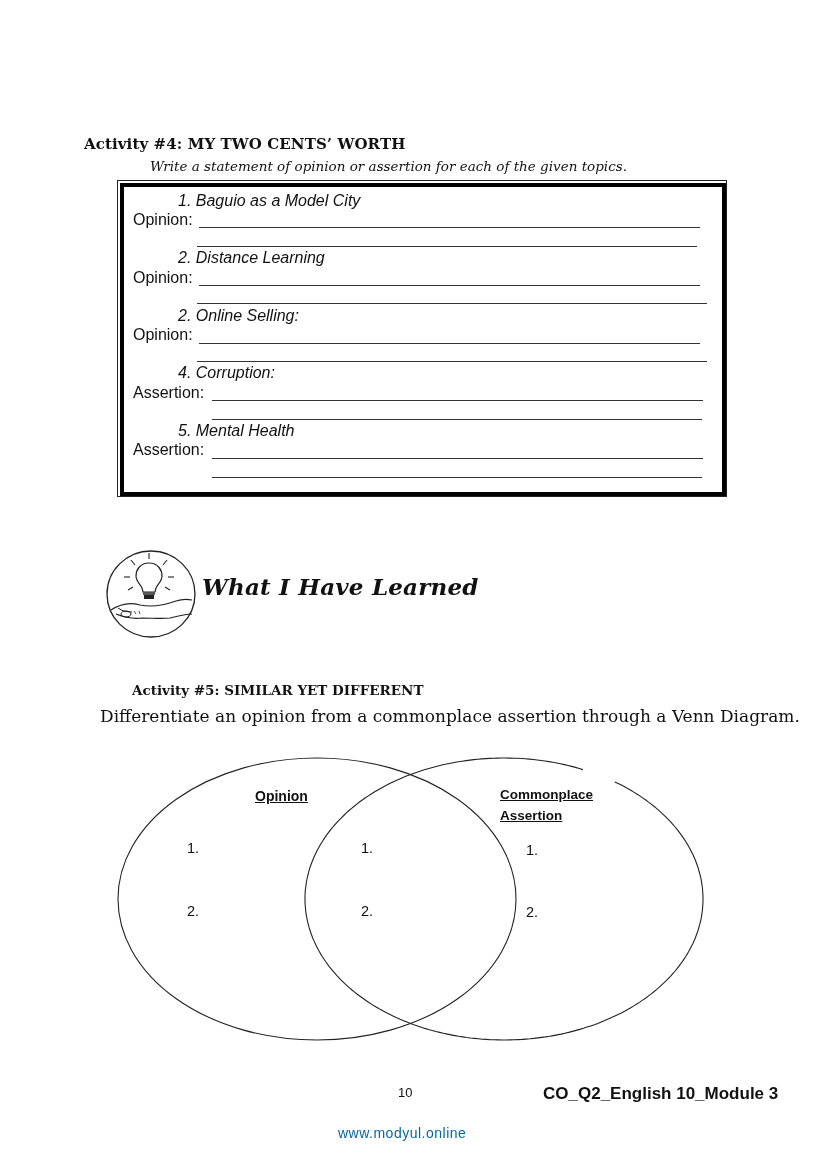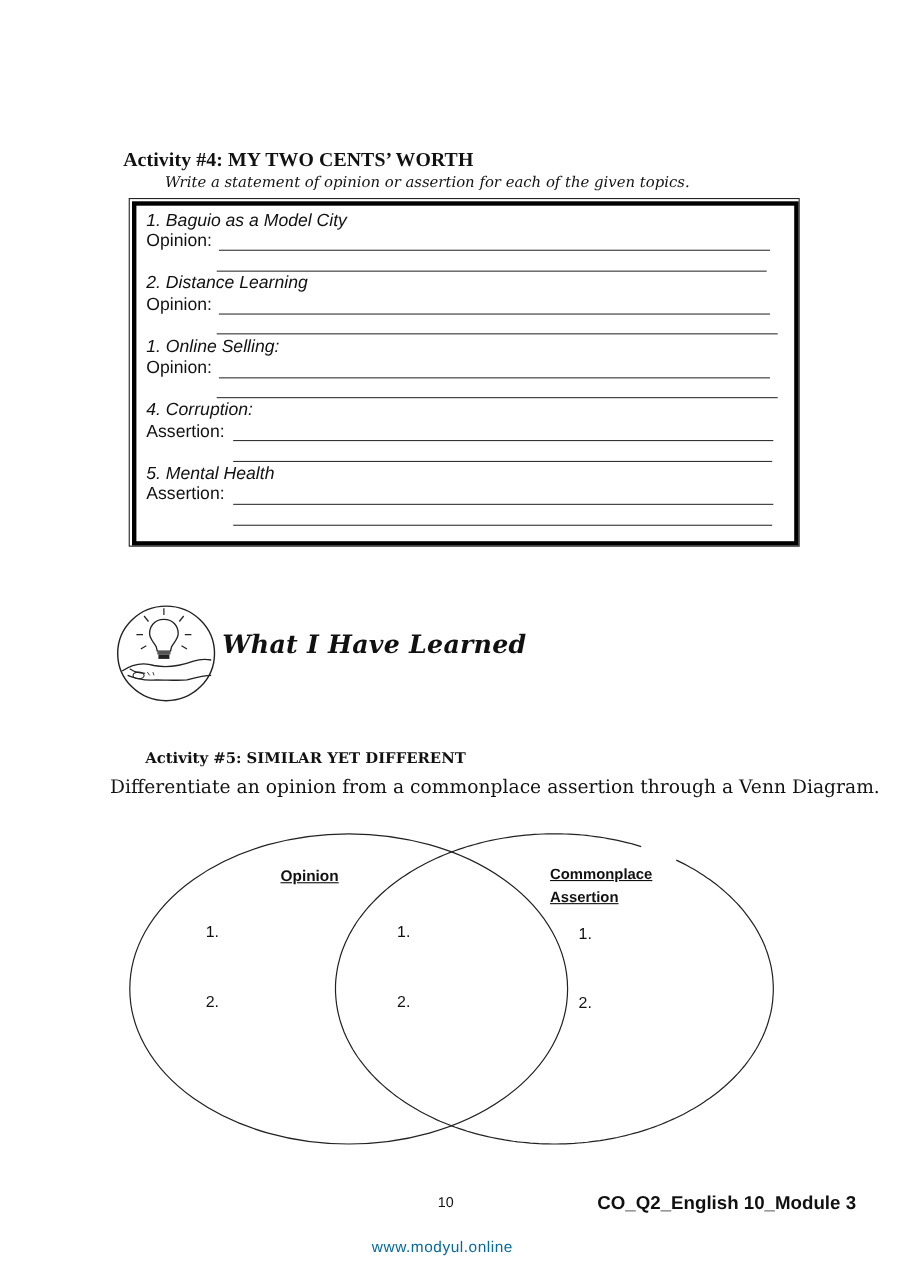--- a/index.html
+++ b/index.html
@@ -1,27 +1,27 @@
 <!DOCTYPE html>
 <html><head>
 <meta charset="utf-8">
 <style>
   html, body { margin: 0; padding: 0; background: #ffffff; }
   body { width: 826px; height: 1168px; position: relative; overflow: hidden; color: #111; }
   .abs { position: absolute; }
   .serif { font-family: "DejaVu Serif", "Liberation Serif", serif; }
   .sans { font-family: "Liberation Sans", "DejaVu Sans", sans-serif; }
 
-  #act4-title { left: 112px; top: 135px; font-size: 18px; font-weight: bold; letter-spacing: 0.1px; font-family: Liberation Serif, serif; }
+  #act4-title { left: 84px; top: 135px; font-size: 15px; font-weight: bold; letter-spacing: 0.1px; }
   #act4-instr { left: 150px; top: 158px; font-size: 13.5px; font-style: italic; }
 
   #frame-outer { left: 117px; top: 180px; width: 608px; height: 315px; border: 1px solid #222; }
   #frame-inner { left: 120px; top: 183px; width: 598px; height: 305px; border: 4px solid #000; }
 
-  .item-title { font-size: 16px; font-style: italic; }
+  .item-title { font-size: 16px; font-style: italic; margin-left: 45px; }
   .item-label { font-size: 16px; }
   .uline { height: 0; border-top: 1.4px solid #333; }
 
   #icon-circle { left: 104px; top: 548px; }
   #wihl-title { left: 202px; top: 573px; font-size: 23px; font-weight: bold; font-style: italic; letter-spacing: 0.2px; }
 
   #act5-title { left: 100px; top: 682px; font-size: 13.5px; font-weight: bold; margin-left: 32px; }
   #act5-instr { left: 100px; top: 706px; font-size: 17px; }
 
   #venn { left: 0; top: 740px; }
@@ -44,21 +44,21 @@
 <div class="abs sans item-title" style="left:133px;top:192px;">1. Baguio as a Model City</div>
 <div class="abs sans item-label" style="left:133px;top:211px;">Opinion:</div>
 <div class="abs uline" style="left:199px;top:227px;width:501px;"></div>
 <div class="abs uline" style="left:197px;top:246px;width:500px;"></div>
 
 <div class="abs sans item-title" style="left:133px;top:249px;">2. Distance Learning</div>
 <div class="abs sans item-label" style="left:133px;top:269px;">Opinion:</div>
 <div class="abs uline" style="left:199px;top:285px;width:501px;"></div>
 <div class="abs uline" style="left:197px;top:303px;width:510px;"></div>
 
-<div class="abs sans item-title" style="left:133px;top:307px;">1. Online Selling:</div>
+<div class="abs sans item-title" style="left:133px;top:307px;">2. Online Selling:</div>
 <div class="abs sans item-label" style="left:133px;top:326px;">Opinion:</div>
 <div class="abs uline" style="left:199px;top:343px;width:501px;"></div>
 <div class="abs uline" style="left:197px;top:361px;width:510px;"></div>
 
 <div class="abs sans item-title" style="left:133px;top:364px;">4. Corruption:</div>
 <div class="abs sans item-label" style="left:133px;top:384px;">Assertion:</div>
 <div class="abs uline" style="left:212px;top:400px;width:491px;"></div>
 <div class="abs uline" style="left:212px;top:419px;width:490px;"></div>
 
 <div class="abs sans item-title" style="left:133px;top:422px;">5. Mental Health</div>

